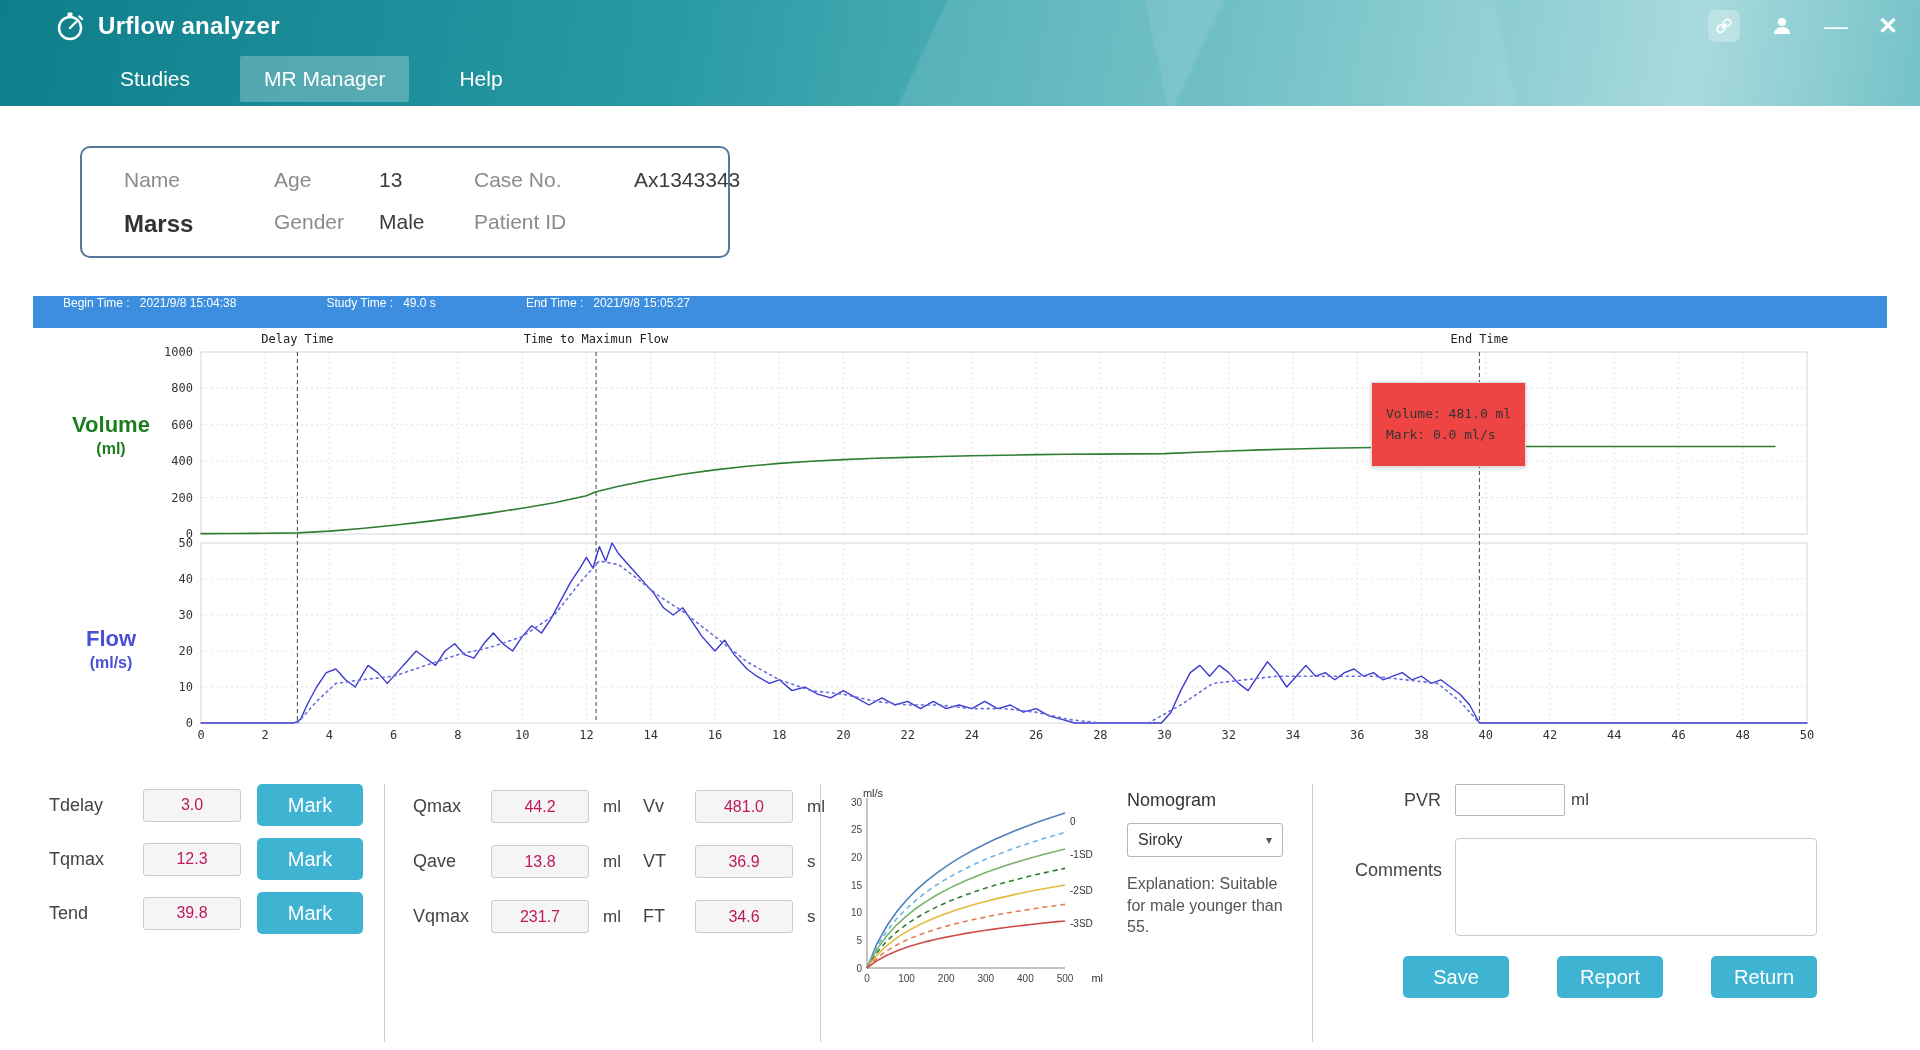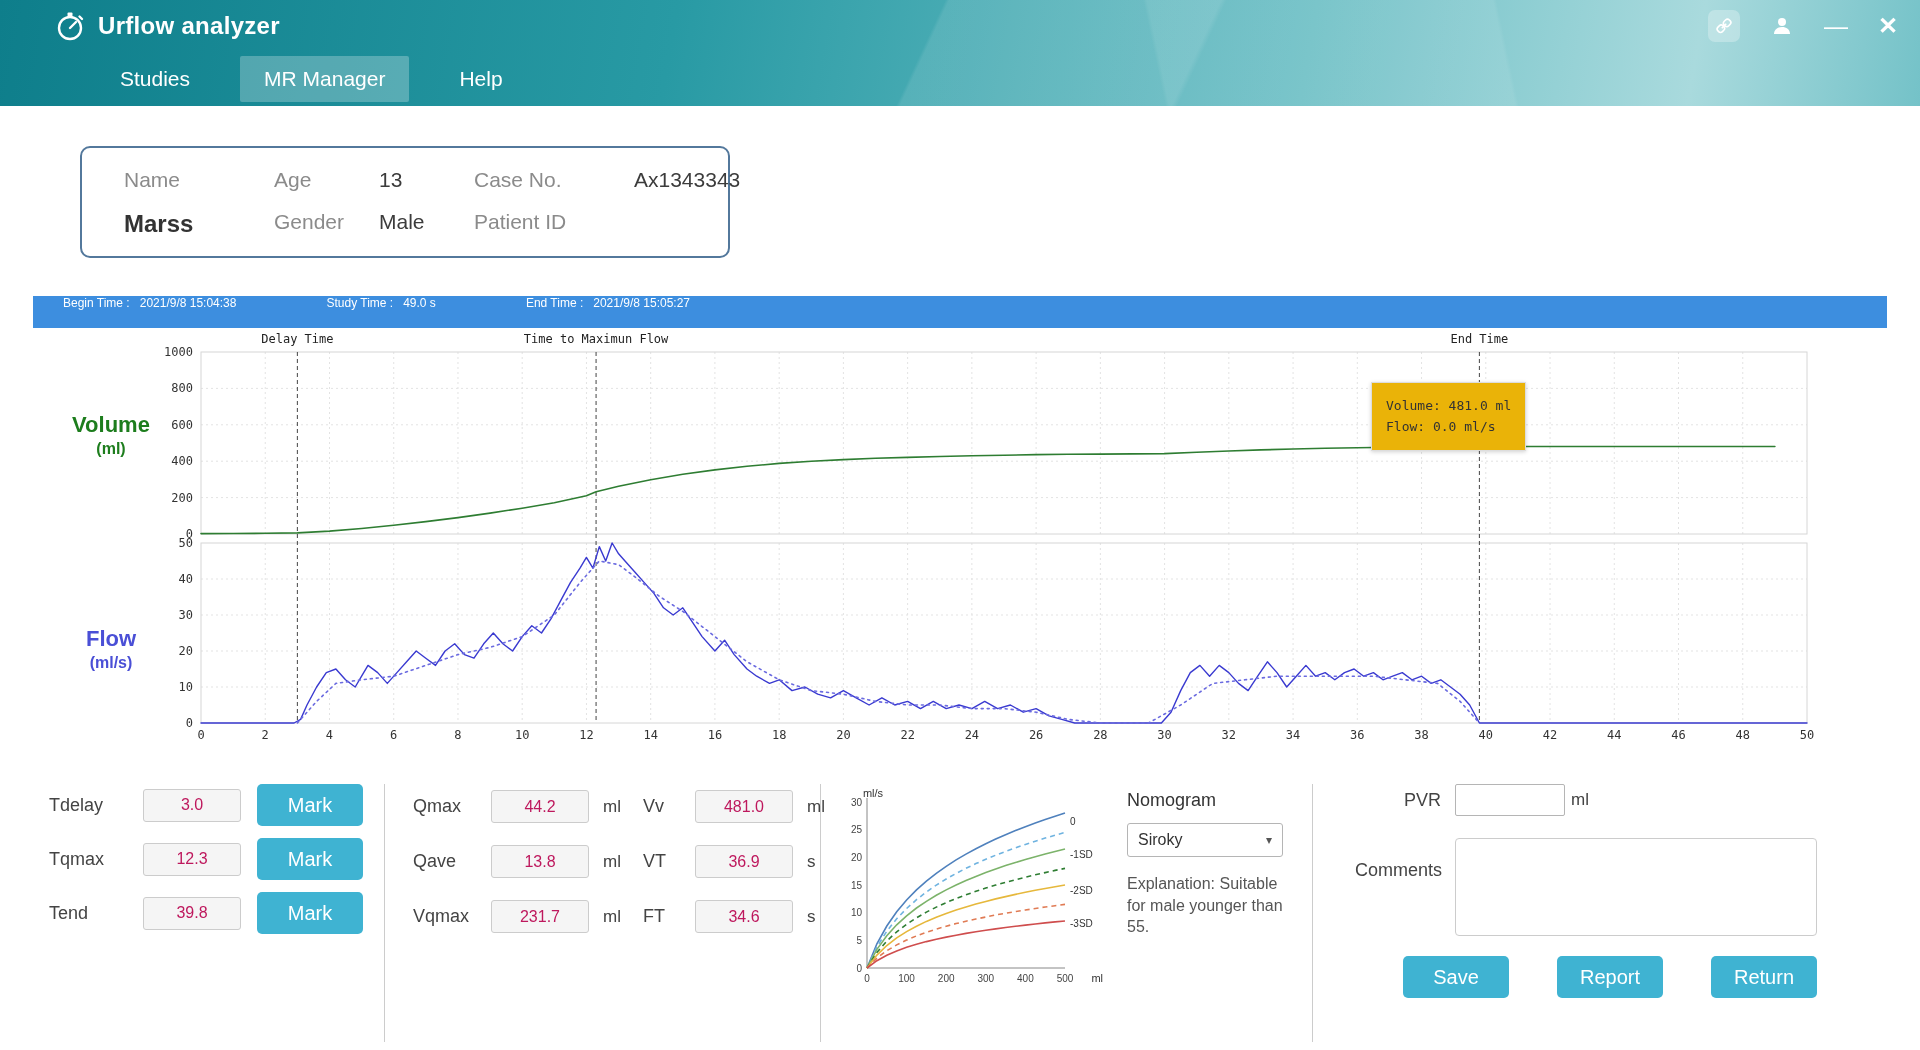--- a/index.html
+++ b/index.html
@@ -40,23 +40,23 @@
   .time-group { display:flex; gap:10px; white-space:nowrap; }
 
   
   .chart-wrap { position:relative; margin:0 33px; height:426px; }
   .chart-wrap svg { font-family:"DejaVu Sans Mono", monospace; }
   .axis-title { position:absolute; width:120px; text-align:center; font-weight:bold; }
   .axis-title .t { font-size:22px; display:block; }
   .axis-title .u { font-size:16px; display:block; margin-top:2px; }
   .axis-volume { left:18px; top:84px; color:#1d7d1d; }
   .axis-flow { left:18px; top:298px; color:#4a4fd6; }
-  .chart-tooltip { position:absolute; left:1338px; top:54px; background:#eab308;
+  .chart-tooltip { position:absolute; left:1338px; top:54px; background:#ef4444;
     border:1px solid #ddd; box-shadow:0 1px 4px rgba(0,0,0,0.18);
-    padding:12px 14px; font-family:"DejaVu Sans Mono", monospace; font-size:13px;
+    padding:20px 14px; font-family:"DejaVu Sans Mono", monospace; font-size:13px;
     color:#333; line-height:1.65; }
 
   
   .bottom-panel { display:flex; padding:30px 33px 0; height:288px; }
   .bp-sec { padding:0 6px; }
   .divider-r { border-right:1px solid #ccc; }
   .sec-marks { width:352px; display:grid; grid-template-columns:78px 98px 126px;
     column-gap:16px; row-gap:12px; align-items:center; align-content:start; padding-left:16px; }
   .meas-label { font-size:18px; color:#444; }
   .meas-input { width:98px; height:33px; background:#f5f5f5; border:1px solid #ccc;
@@ -268,21 +268,21 @@
         <line x1="563.076" y1="24" x2="563.076" y2="395" stroke="#444" stroke-dasharray="4 3"></line>
         <text x="563.076" y="15" text-anchor="middle" font-size="12" fill="#222">Time to Maximun Flow</text>
         <line x1="1446.376" y1="24" x2="1446.376" y2="395" stroke="#444" stroke-dasharray="4 3"></line>
         <text x="1446.376" y="15" text-anchor="middle" font-size="12" fill="#222">End Time</text>
         <polyline points="168.0,205.6 200.1,205.5 232.2,205.3 264.4,204.9 296.5,203.1 328.6,200.5 360.7,197.3 392.8,193.6 425.0,189.6 457.1,185.1 489.2,180.2 521.3,174.7 553.4,167.8 563.1,163.8 585.6,158.3 617.7,151.8 649.8,146.3 681.9,141.9 714.0,138.3 746.2,135.4 778.3,133.2 810.4,131.6 842.5,130.3 874.6,129.4 906.8,128.5 938.9,127.7 971.0,127.2 1003.1,126.6 1035.2,126.3 1067.4,126.1 1099.5,125.9 1131.6,125.6 1163.7,124.3 1195.8,123.0 1228.0,121.9 1260.1,121.0 1292.2,120.3 1324.3,119.7 1356.4,119.2 1388.6,118.8 1420.7,118.6 1452.8,118.5 1741.9,118.5" fill="none" stroke="#2e7d32" stroke-width="1.6" stroke-linejoin="round" stroke-linecap="round"></polyline>
         <polyline points="168.0,395.0 261.1,395.0 267.6,391.4 274.0,377.0 283.6,359.0 293.3,344.6 302.9,341.0 312.5,351.8 322.2,359.0 328.6,348.2 335.0,337.4 344.7,344.6 354.3,355.4 363.9,344.6 373.6,333.8 383.2,323.0 392.8,330.2 402.5,337.4 412.1,323.0 421.7,315.8 431.4,326.6 441.0,330.2 450.7,315.8 460.3,305.0 469.9,315.8 479.6,323.0 489.2,308.6 498.8,297.8 508.5,305.0 518.1,290.6 527.7,272.6 537.4,254.6 547.0,240.2 553.4,229.4 559.9,240.2 566.3,218.6 572.7,233.0 579.1,215.0 585.6,225.8 592.0,233.0 601.6,243.8 611.3,254.6 620.9,265.4 630.5,279.8 640.2,287.0 649.8,279.8 659.4,294.2 669.1,308.6 681.9,323.0 691.6,312.2 701.2,326.6 714.0,341.0 723.7,348.2 736.5,355.4 746.2,351.8 759.0,362.6 771.9,359.0 784.7,366.2 797.6,369.8 810.4,362.6 823.2,369.8 836.1,377.0 848.9,369.8 861.8,377.0 874.6,373.4 887.5,380.6 900.3,373.4 913.2,380.6 926.0,377.0 938.9,380.6 951.7,373.4 964.6,380.6 977.4,377.0 990.3,384.2 1003.1,380.6 1016.0,387.8 1028.8,391.4 1041.7,395.0 1128.4,395.0 1138.0,384.2 1147.7,362.6 1157.3,344.6 1166.9,337.4 1176.6,348.2 1186.2,337.4 1195.8,344.6 1205.5,355.4 1215.1,362.6 1224.7,348.2 1234.4,333.8 1244.0,344.6 1253.7,359.0 1263.3,348.2 1272.9,337.4 1282.6,348.2 1292.2,344.6 1301.8,351.8 1311.5,344.6 1321.1,341.0 1330.7,348.2 1340.4,344.6 1350.0,351.8 1359.7,348.2 1369.3,344.6 1378.9,351.8 1388.6,348.2 1398.2,355.4 1407.8,351.8 1417.5,359.0 1427.1,366.2 1436.7,377.0 1446.4,395.0 1774.0,395.0" fill="none" stroke="#3a3ad0" stroke-width="1.4" stroke-linejoin="round" stroke-linecap="round"></polyline>
         <polyline points="264.4,395.0 283.6,373.4 302.9,355.4 328.6,351.8 360.7,348.2 392.8,337.4 425.0,326.6 457.1,319.4 489.2,308.6 521.3,287.0 547.0,254.6 566.3,233.0 585.6,236.6 604.8,251.0 627.3,269.0 649.8,283.4 681.9,308.6 714.0,333.8 746.2,351.8 778.3,362.6 810.4,366.2 842.5,373.4 874.6,377.0 906.8,377.0 938.9,380.6 971.0,380.6 1003.1,384.2 1035.2,391.4 1067.4,395.0 1115.5,395.0 1147.7,377.0 1179.8,355.4 1211.9,351.8 1244.0,348.2 1276.1,348.2 1308.3,348.2 1340.4,348.2 1372.5,351.8 1404.6,355.4 1427.1,373.4 1446.4,395.0" fill="none" stroke="#6b6be0" stroke-width="1.6" stroke-linejoin="round" stroke-linecap="round" stroke-dasharray="2 4"></polyline>
       </svg></div>
   <div class="chart-tooltip">
     <div>Volume: 481.0 ml</div>
-    <div>Flow: 0.0 ml/s</div>
+    <div>Mark: 0.0 ml/s</div>
   </div>
 </div>
 
 <div class="bottom-panel">
 
   <div class="bp-sec sec-marks divider-r">
     <span class="meas-label">Tdelay</span>
     <input class="meas-input" readonly="" value="3.0" style="">
     <button class="btn mark-btn">Mark</button>
     <span class="meas-label">Tqmax</span>

